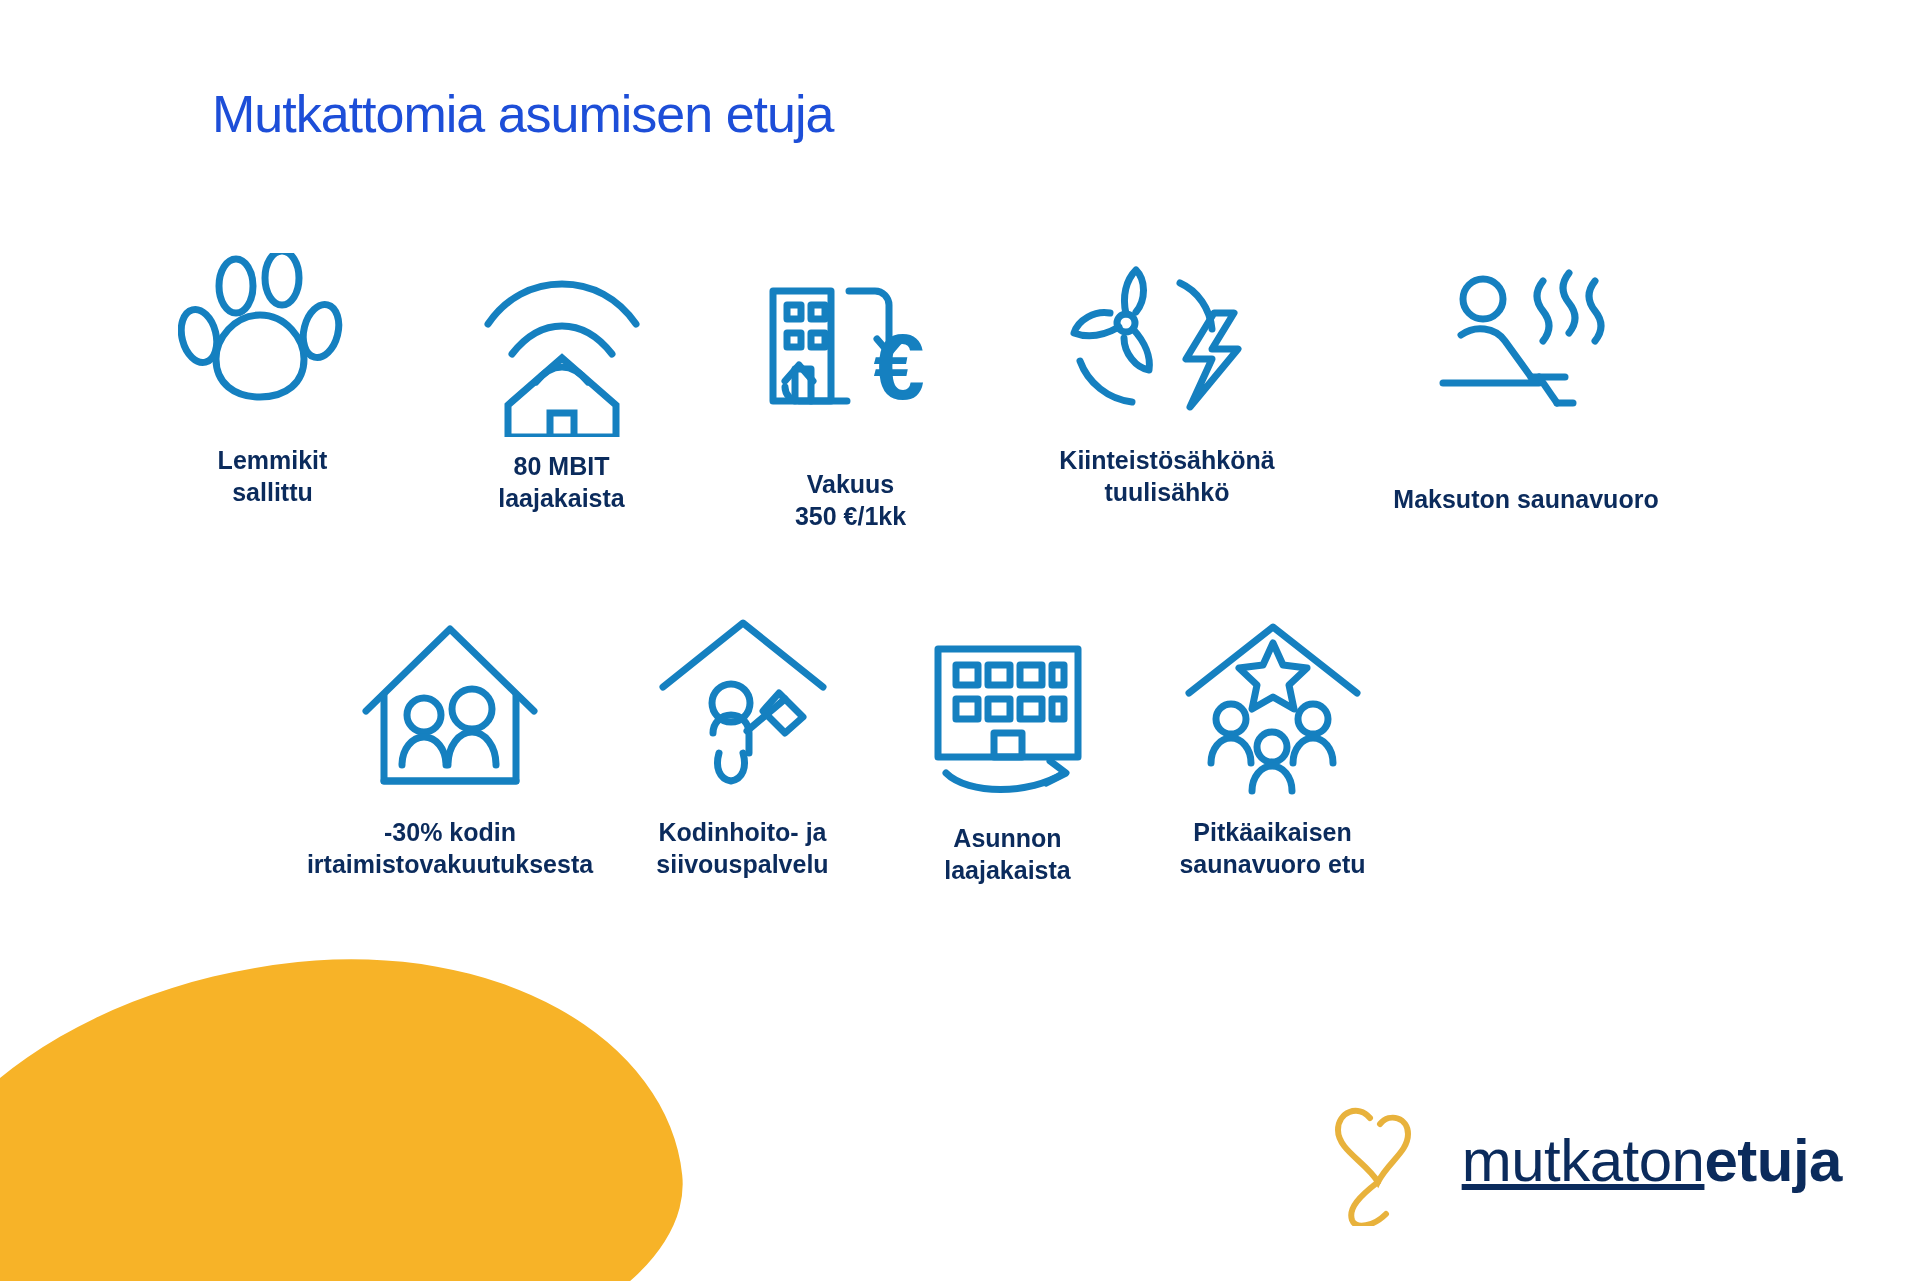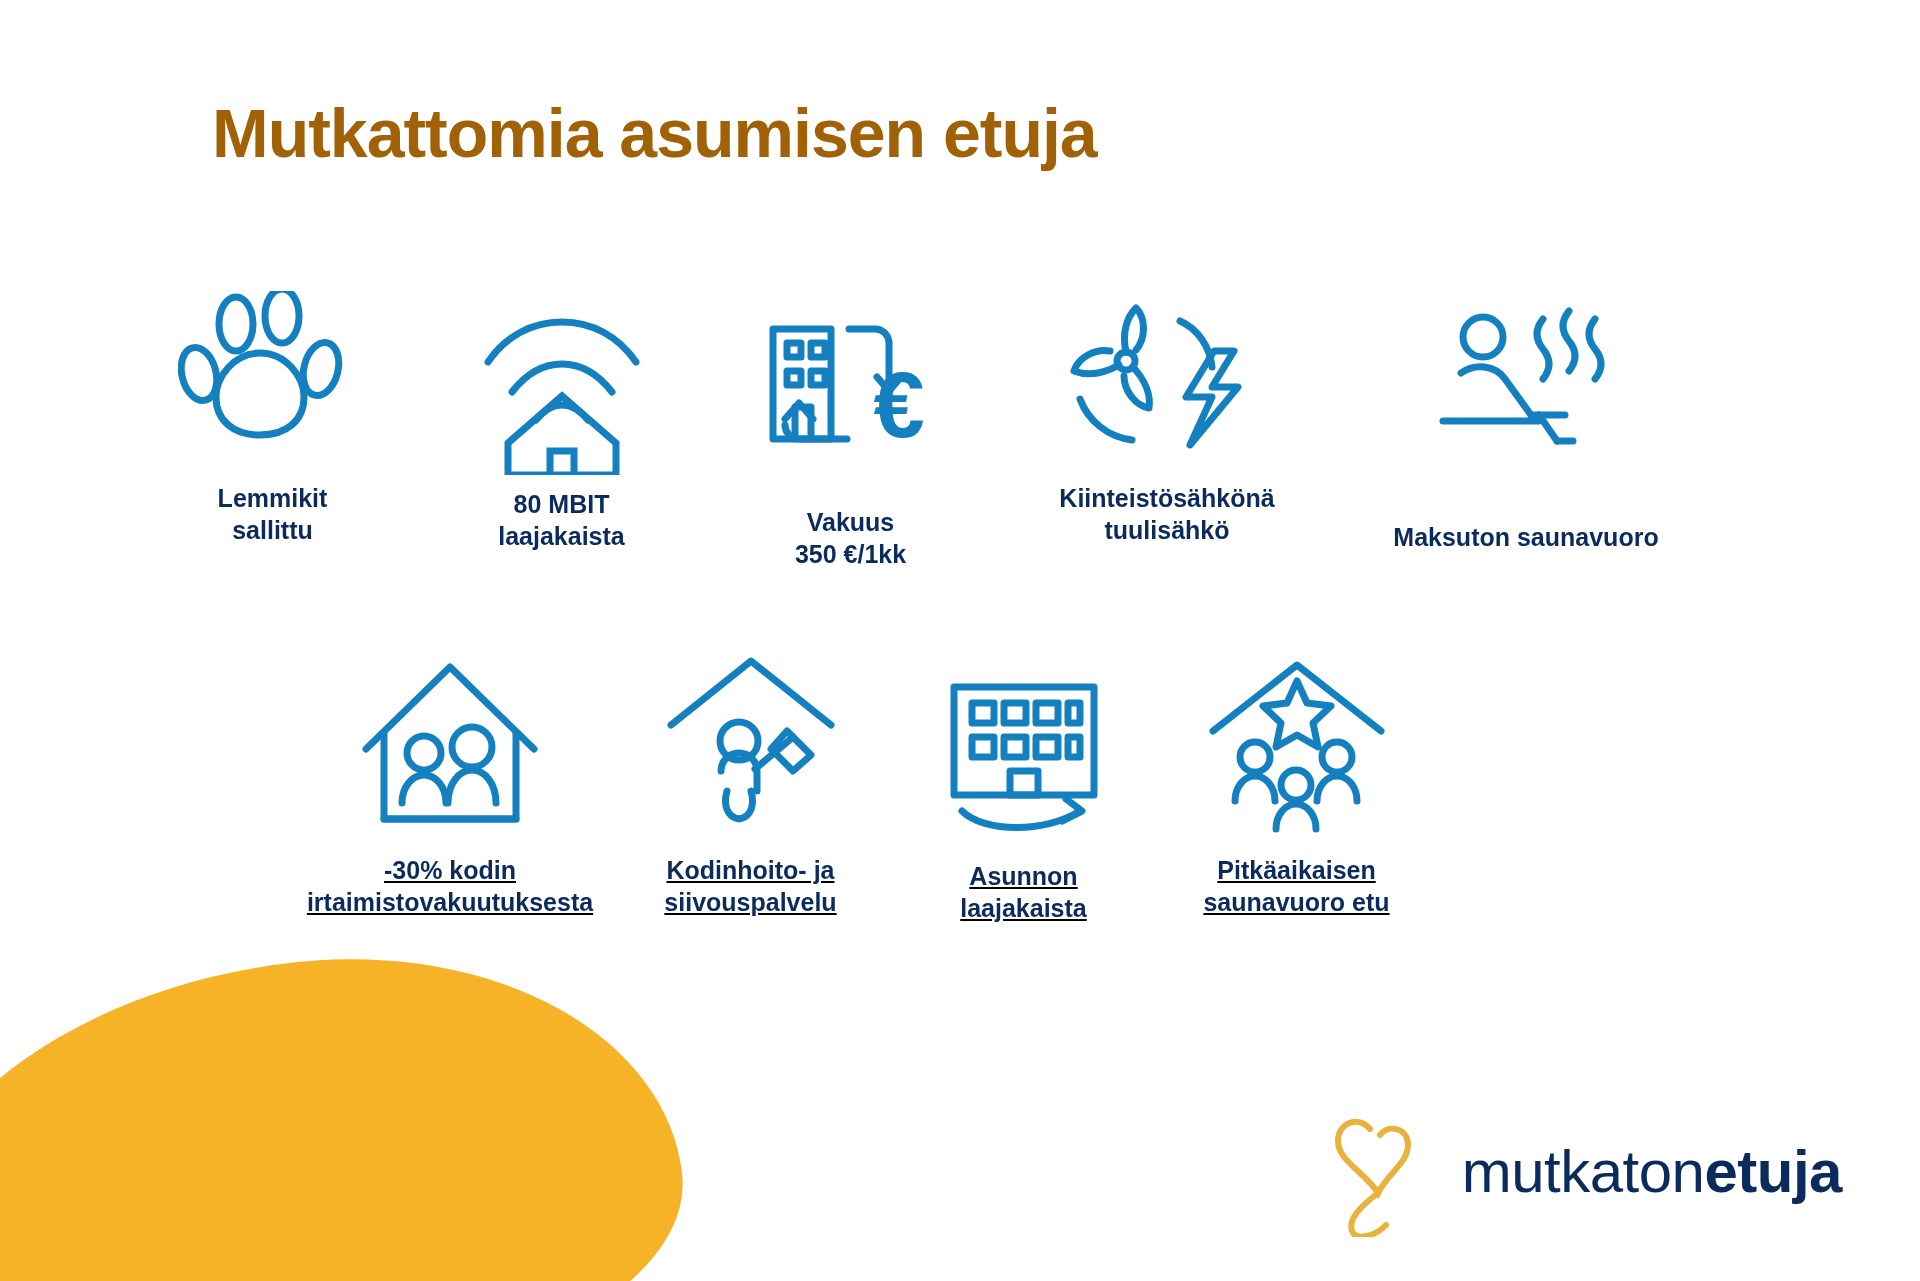--- a/index.html
+++ b/index.html
@@ -32,43 +32,42 @@
 
   .page {
     position: relative;
     z-index: 2;
     width: 1920px;
     height: 1281px;
   }
 
   
   .heading {
-    color: #a16207;
-    font-size: 68px;
-    font-weight: bold;
+    color: #1d4ed8;
+    font-size: 52px;
+    font-weight: normal;
     letter-spacing: -1px;
     text-align: left;
     padding: 52px 0 0 212px;
     line-height: 1.05;
   }
 
   
   .row {
     display: flex;
     align-items: flex-start;
     justify-content: flex-start;
   }
   .row-one {
     padding: 72px 0 0 150px;
     gap: 44px;
   }
   .row-two {
     padding: 78px 0 0 300px;
-    gap: 28px;
-    text-decoration: underline;
+    gap: 20px;
   }
 
   .benefit {
     width: 245px;
     display: flex;
     flex-direction: column;
     align-items: center;
     text-align: center;
   }
   .benefit .icon-wrap {
@@ -100,21 +99,21 @@
     display: flex;
     align-items: center;
     gap: 22px;
     z-index: 3;
   }
   .logo-text {
     font-size: 60px;
     color: #0b2b5c;
     letter-spacing: -0.5px;
   }
-  .logo-text .light { font-weight: 400; }
+  .logo-text .light { font-weight: 400; text-decoration: underline; }
   .logo-text .bold { font-weight: bold; }
 
   svg { display: block; }
 </style>
 </head>
 <body>
 
 <div class="blob"></div>
 
 <div class="page">

